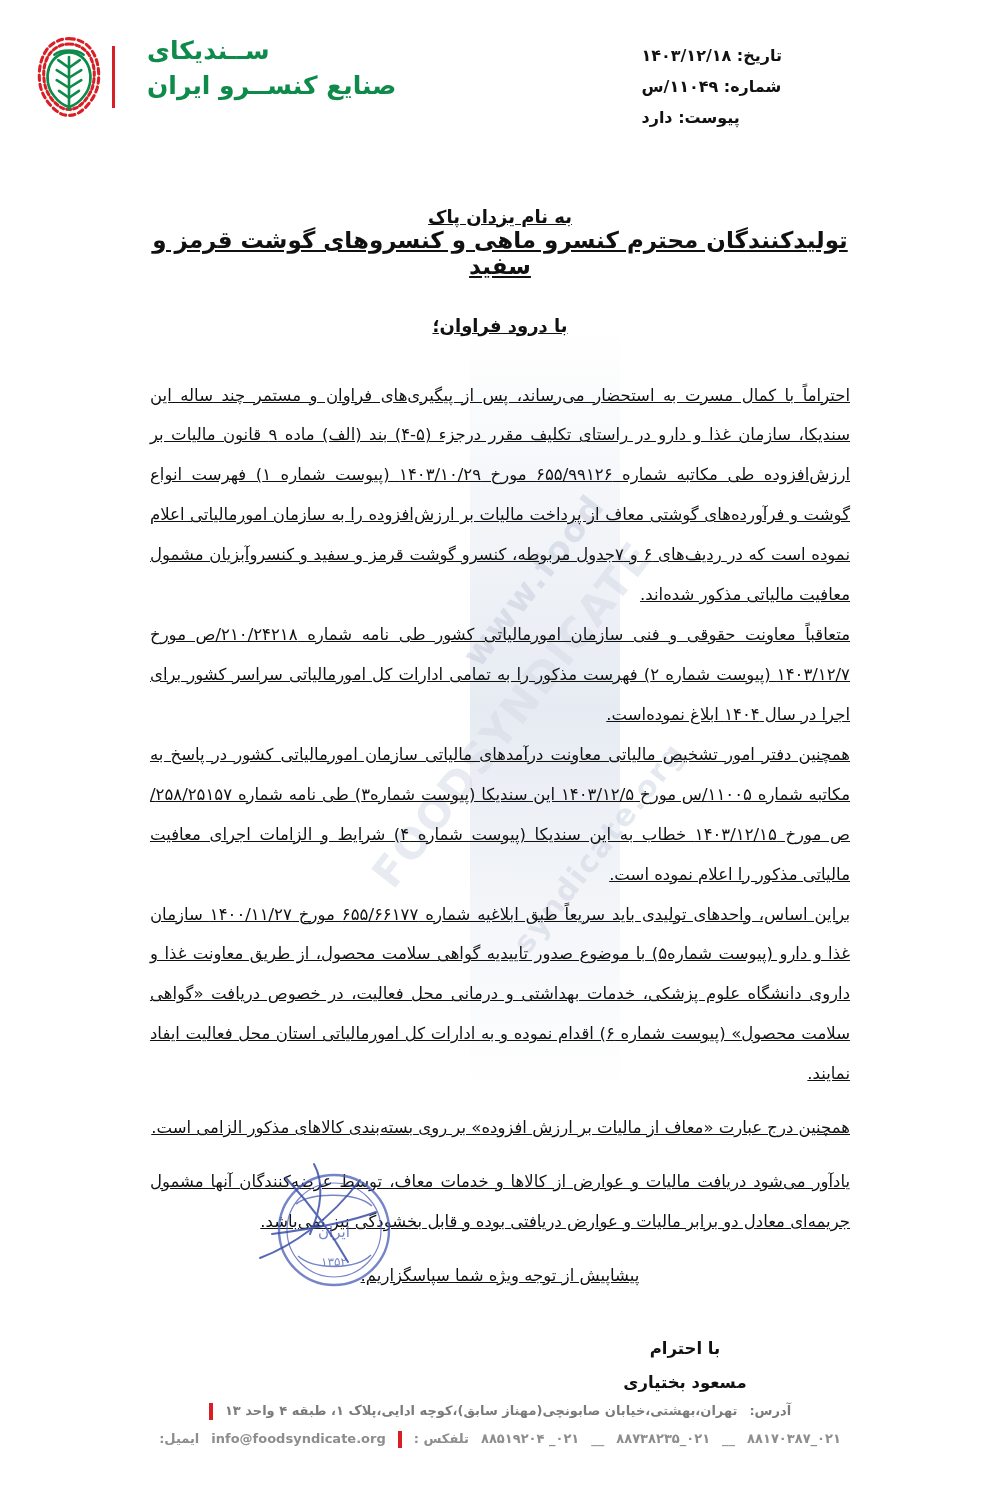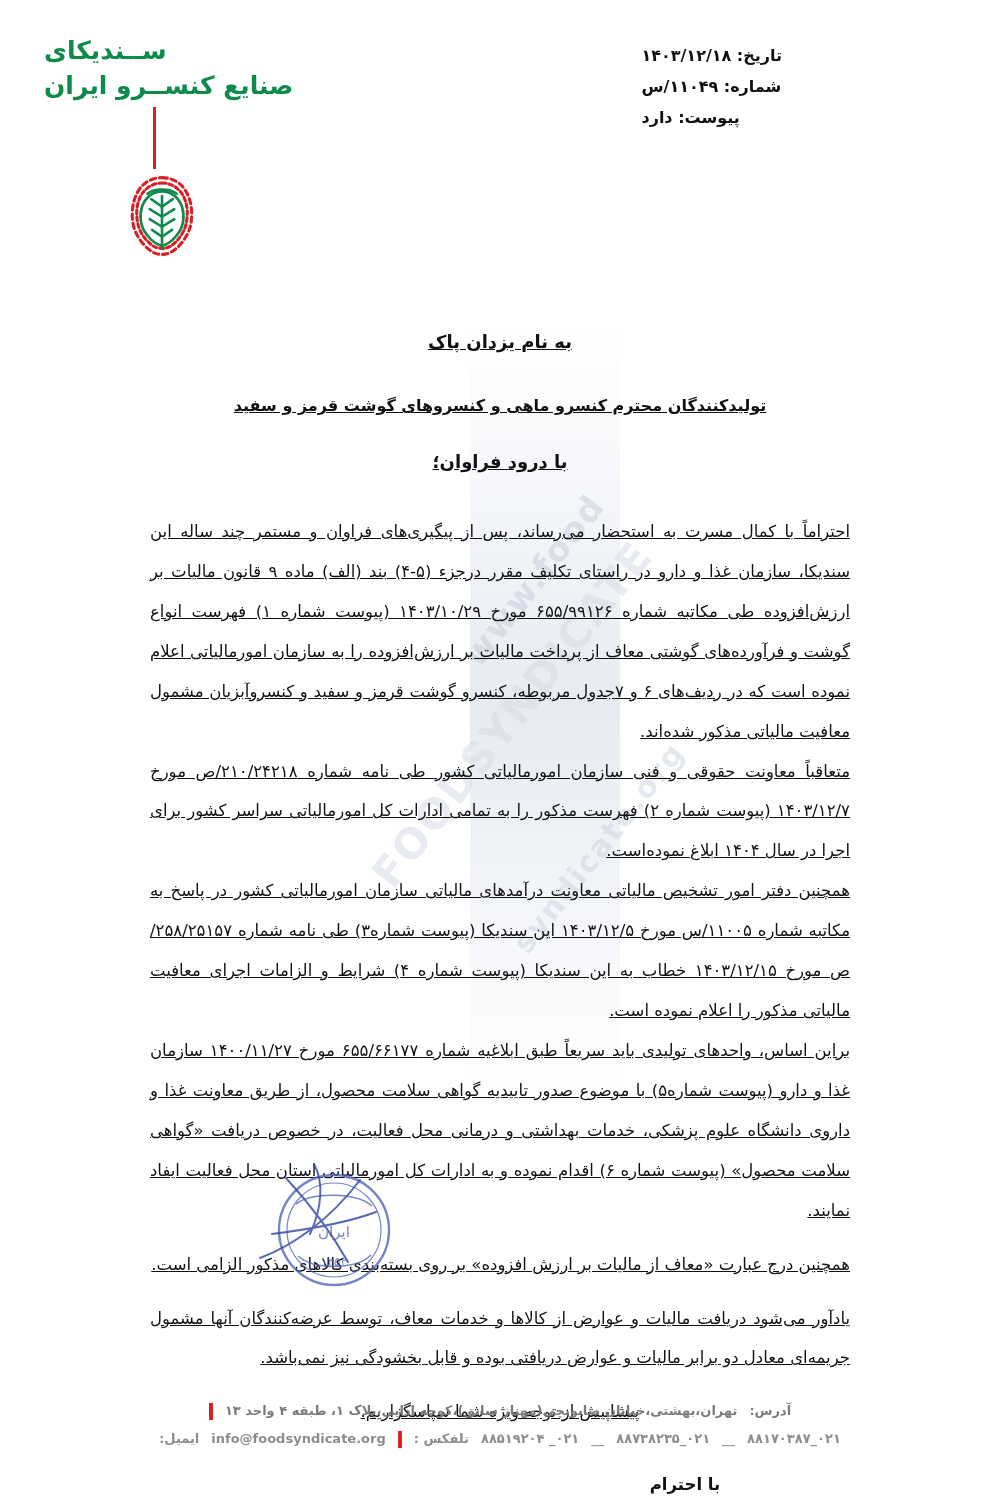--- a/index.html
+++ b/index.html
@@ -81,26 +81,25 @@
     direction: rtl;
     color: #111;
     font-weight: 600;
     padding-top: 6px;
     padding-right: 190px;
   }
   .meta div { white-space: nowrap; margin-left: 45px; }
 
   .brand {
     display: flex;
-    align-items: center;
+    align-items: flex-start;
     gap: 4px;
     direction: rtl;
     padding-left: 0px;
     padding-right: 0px;
-    flex-direction: column;
   }
   .brand-text {
     color: #0e8a4b;
     font-size: 25px;
     font-weight: 700;
     line-height: 1.38;
     text-align: left;
     direction: rtl;
     padding-left: 14px;
     white-space: nowrap;
@@ -123,23 +122,22 @@
     text-decoration: underline;
   }
   .bism {
     text-align: center;
     font-size: 18px;
     font-weight: 700;
     margin-top: 72px;
   }
   .addressee {
     text-align: center;
-    font-size: 16px;
-    font-weight: 700;
-    margin-top: 44px;
+    font-size: 23px;
+    font-weight: 700;
   }
   .greeting {
     text-align: center;
     font-size: 18px;
     font-weight: 700;
     margin-top: 36px;
   }
   .para {
     font-size: 16.5px;
     line-height: 2.42;

